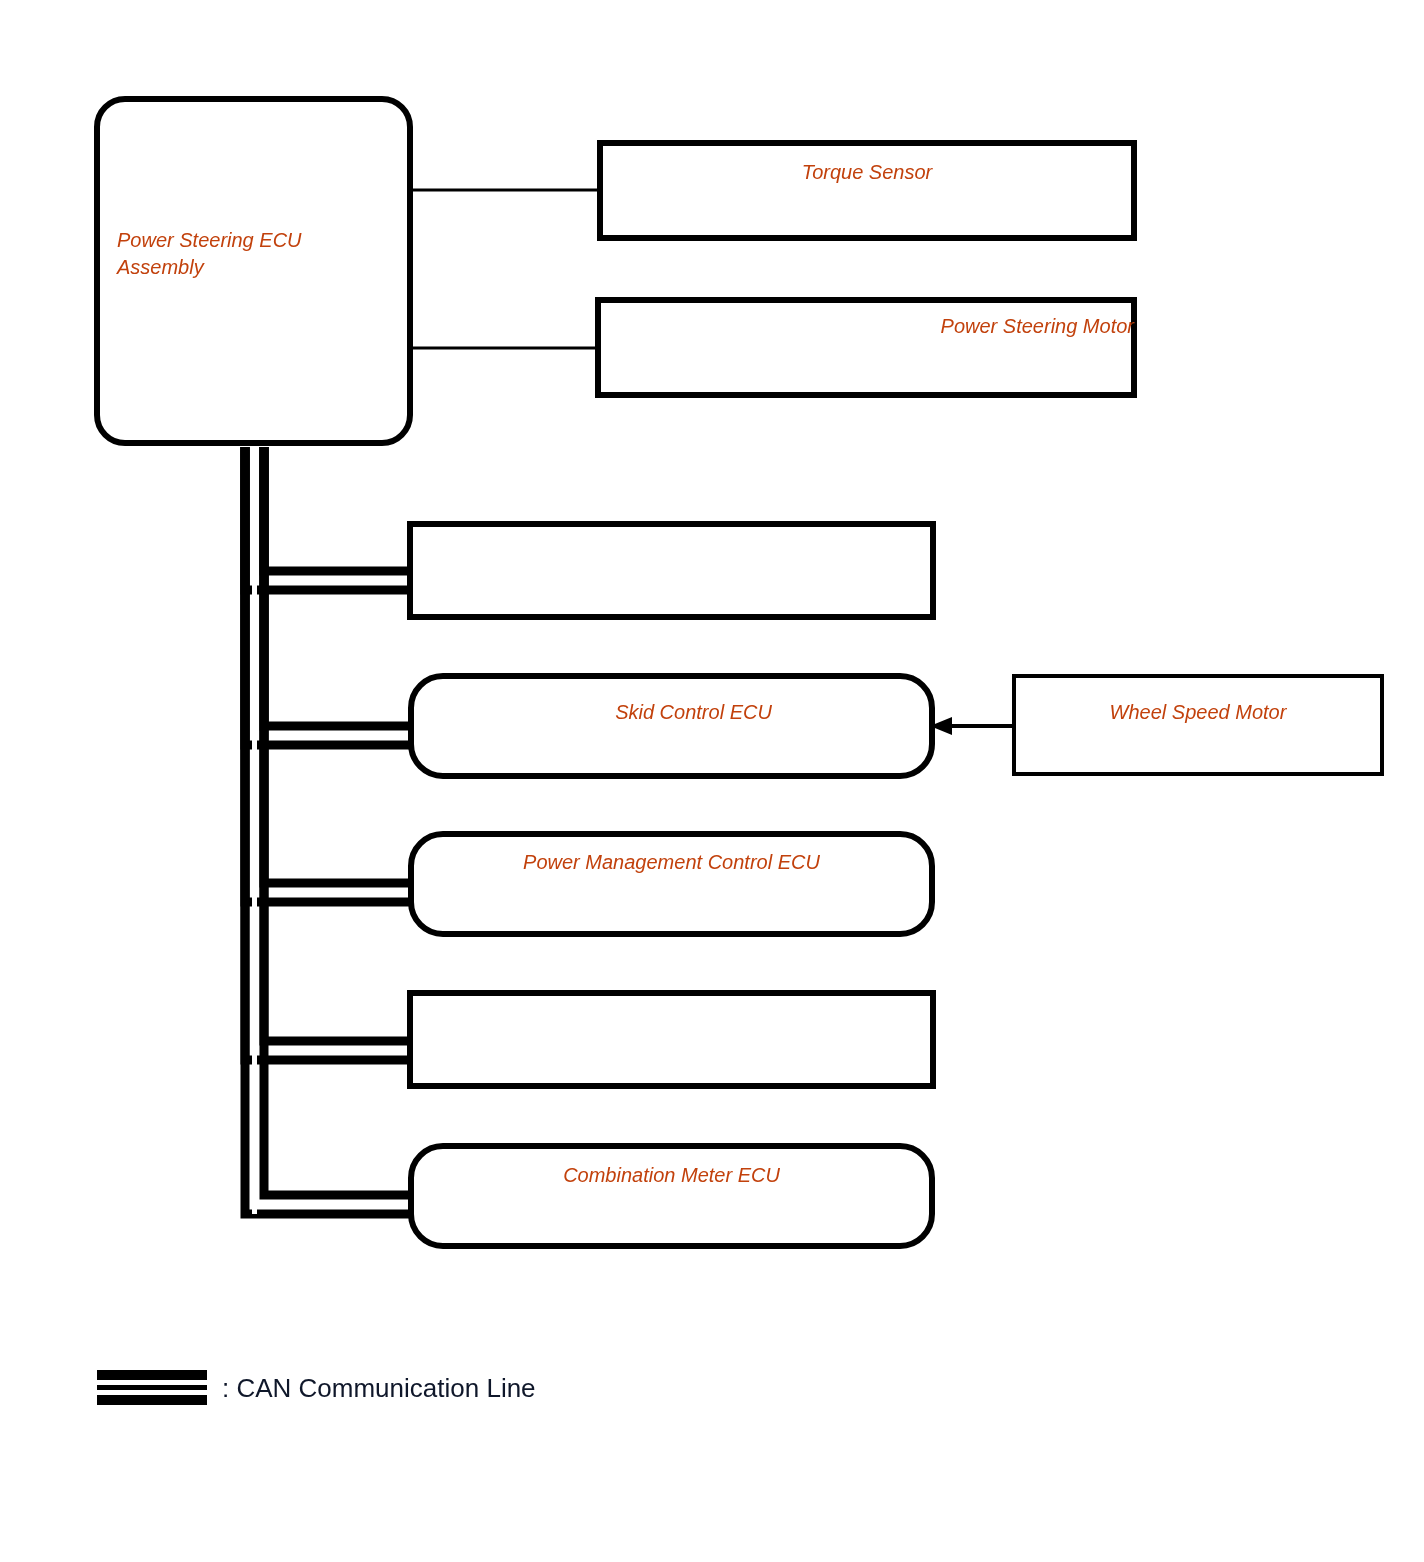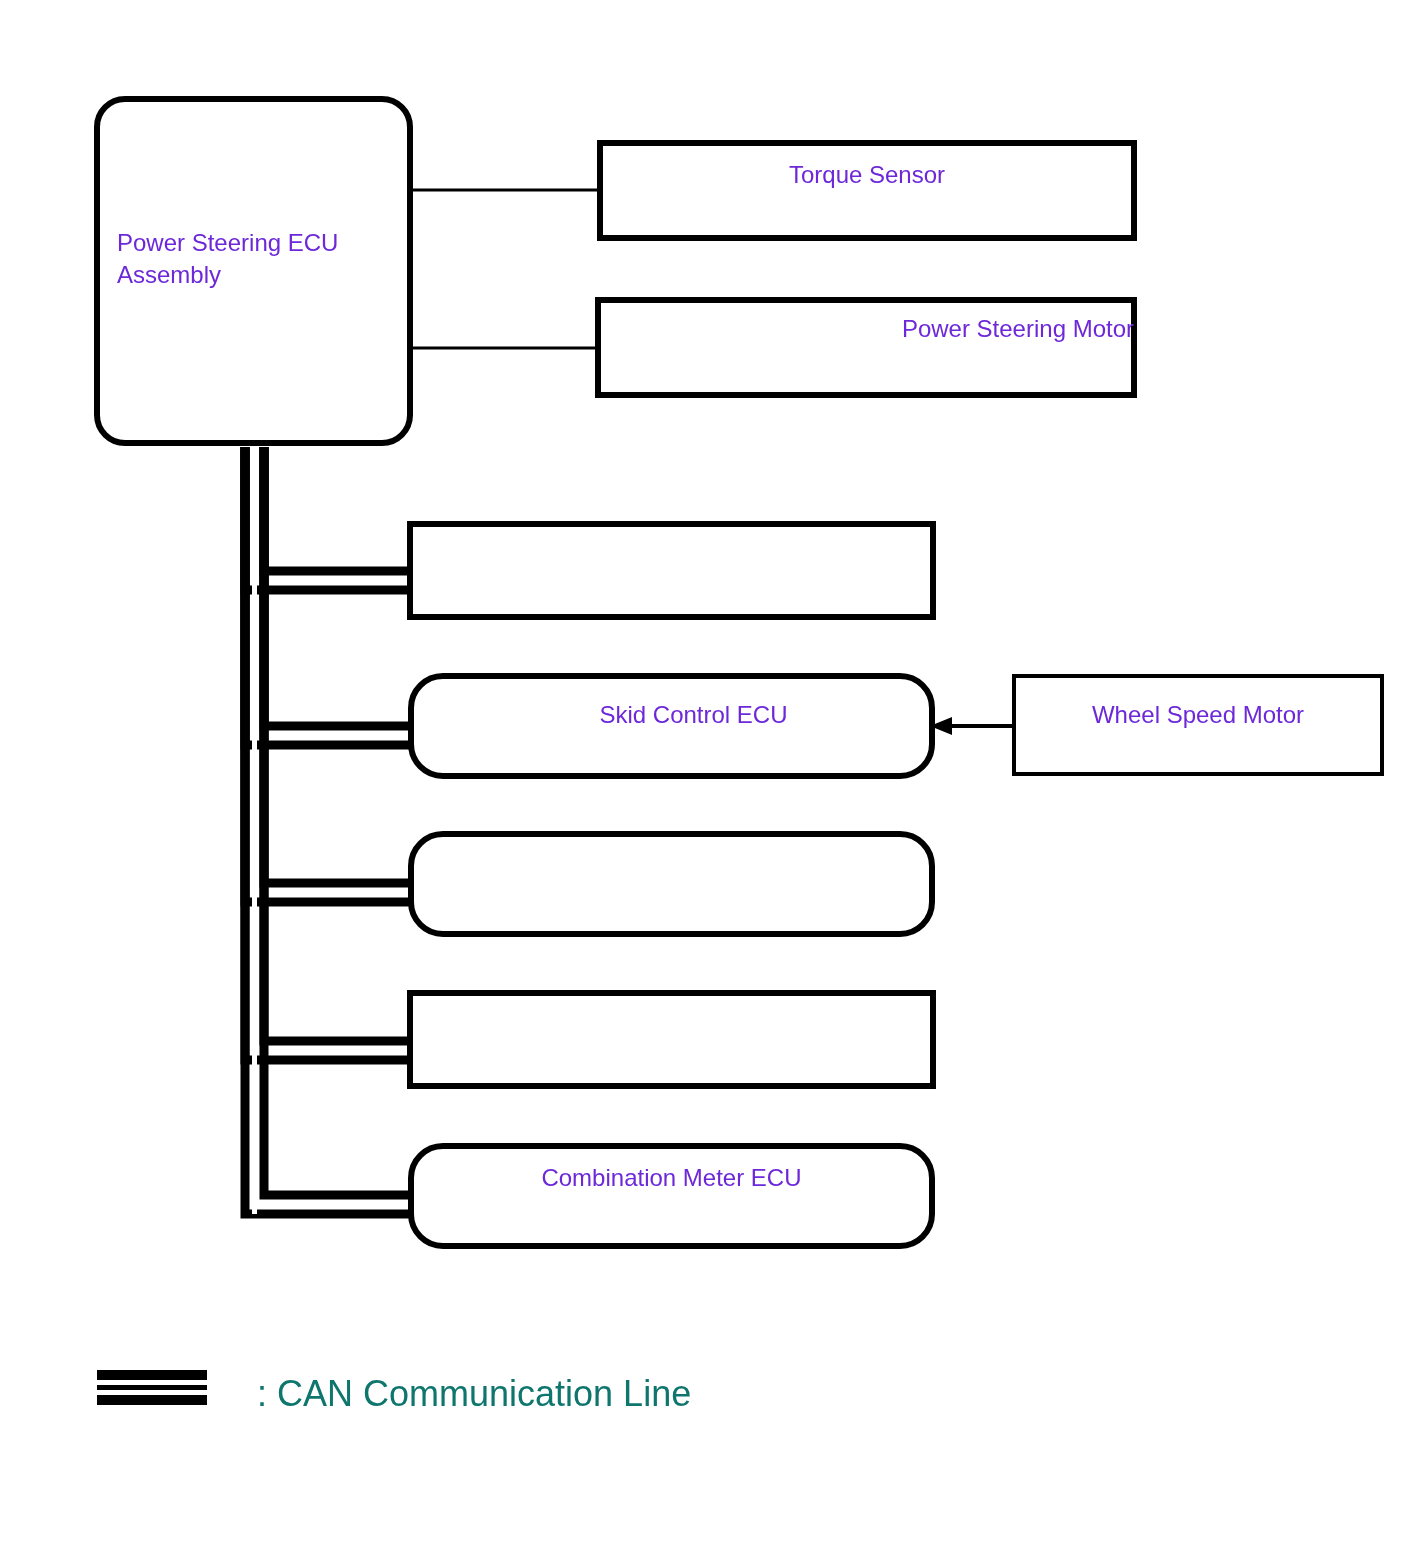--- a/index.html
+++ b/index.html
@@ -19,38 +19,38 @@
   }
   #diagram-svg {
     position: absolute;
     top: 0;
     left: 0;
     width: 1424px;
     height: 1562px;
   }
   .node-label {
     position: absolute;
-    font-size: 24px;
-    color: #6d28d9;
+    font-size: 20px;
+    color: #c2410c;
     line-height: 1.35;
     white-space: pre-line;
     pointer-events: none;
+    font-style: italic;
   }
   .label-center {
     text-align: center;
   }
   .label-left {
     text-align: left;
   }
   .legend-text {
     position: absolute;
-    font-size: 36px;
-    color: #0f766e;
+    font-size: 26px;
+    color: #0f172a;
     white-space: nowrap;
-    margin-left: 35px;
   }
 </style>
 </head>
 <body>
 
 <div id="diagram-root">
 
   <svg id="diagram-svg" viewBox="0 0 1424 1562" xmlns="http://www.w3.org/2000/svg">
 
     <g fill="none" stroke="#000000" stroke-width="9">
@@ -121,19 +121,20 @@
 
   <div class="node-label label-center" style="left:600px; top:159px; width:534px;">Torque Sensor</div>
 
   <div class="node-label label-center" style="left:598px; top:313px; width:536px;text-align:right;">Power Steering Motor</div>
 
 
   <div class="node-label label-center" style="left:433px; top:699px; width:521px;">Skid Control ECU</div>
 
   <div class="node-label label-center" style="left:1014px; top:699px; width:368px;">Wheel Speed Motor</div>
 
+  <div class="node-label label-center" style="left:411px; top:849px; width:521px;">Power Management Control ECU</div>
 
 
   <div class="node-label label-center" style="left:411px; top:1162px; width:521px;">Combination Meter ECU</div>
 
   <div class="legend-text" style="left:222px; top:1373px;">: CAN Communication Line</div>
 
 </div>
 
 </body></html>

